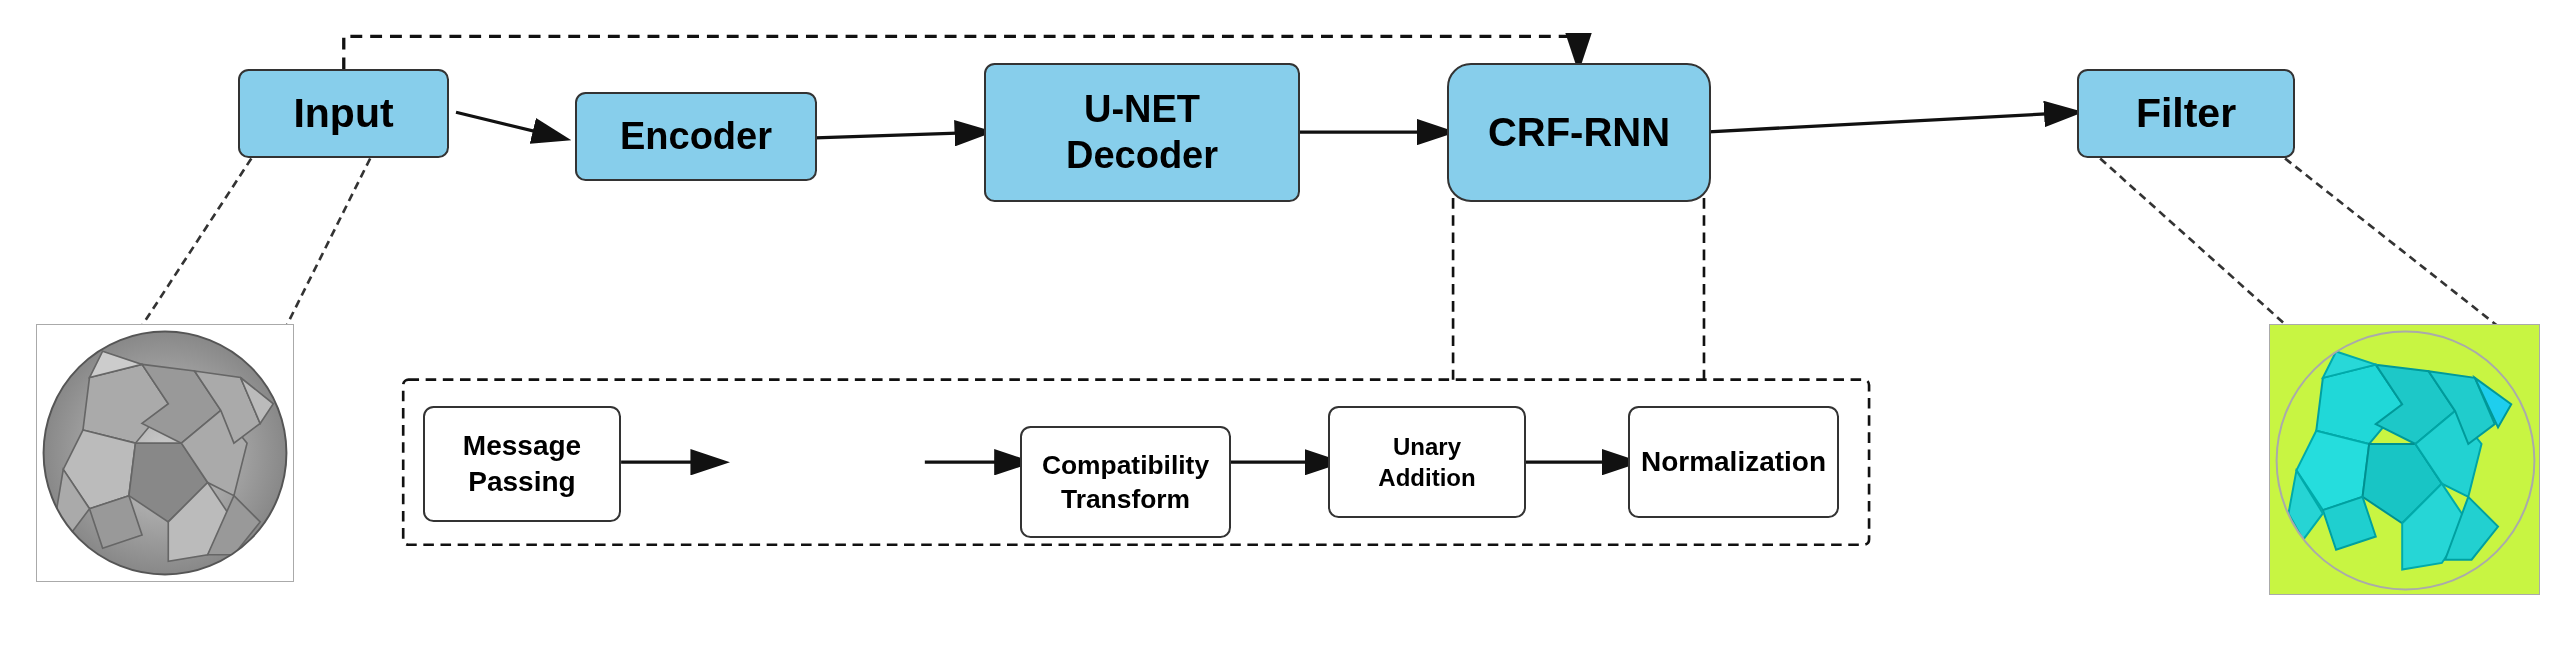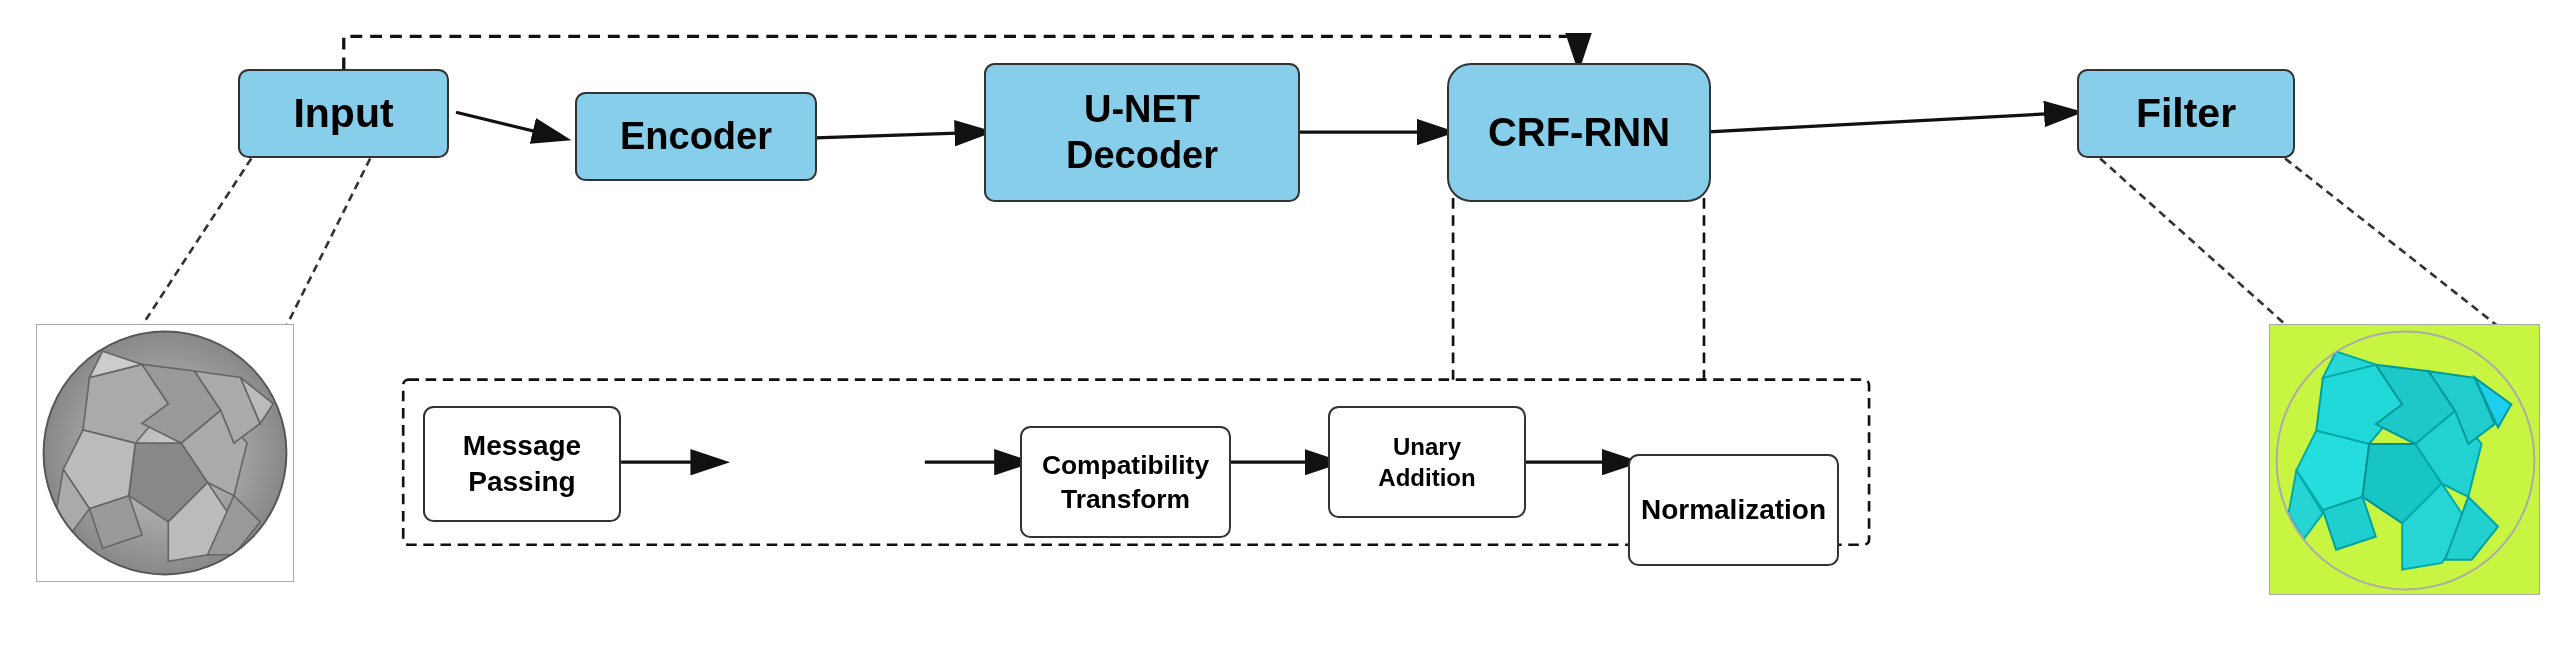--- a/index.html
+++ b/index.html
@@ -128,21 +128,21 @@
 
 
   <div class="box-white" style="left:1020px; top:406px; width:211px; height:112px; font-size:26.4px; font-weight:900; line-height:1.3;margin-top:20px;">
     <span>Compatibility<br>Transform</span>
   </div>
 
   <div class="box-white" style="left:1328px; top:406px; width:198px; height:112px; font-size:24px; font-weight:900; line-height:1.3;">
     <span>Unary<br>Addition</span>
   </div>
 
-  <div class="box-white" style="left:1628px; top:406px; width:211px; height:112px; font-size:28px; font-weight:900; line-height:1.3;margin-top:48px;">
+  <div class="box-white" style="left:1628px; top:406px; width:211px; height:112px; font-size:28px; font-weight:900; line-height:1.3;">
     <span>Normalization</span>
   </div>
 
   <div style="position:absolute; left:36px; top:324px; width:258px; height:258px; border:1.3px solid #aaa; background:#fff; display:flex; align-items:center; justify-content:center; overflow:hidden;">
     <svg width="258" height="258" viewBox="0 0 390 390">
 
       <defs>
         <clipPath id="circleClip">
           <circle cx="195" cy="195" r="185"></circle>
         </clipPath>

